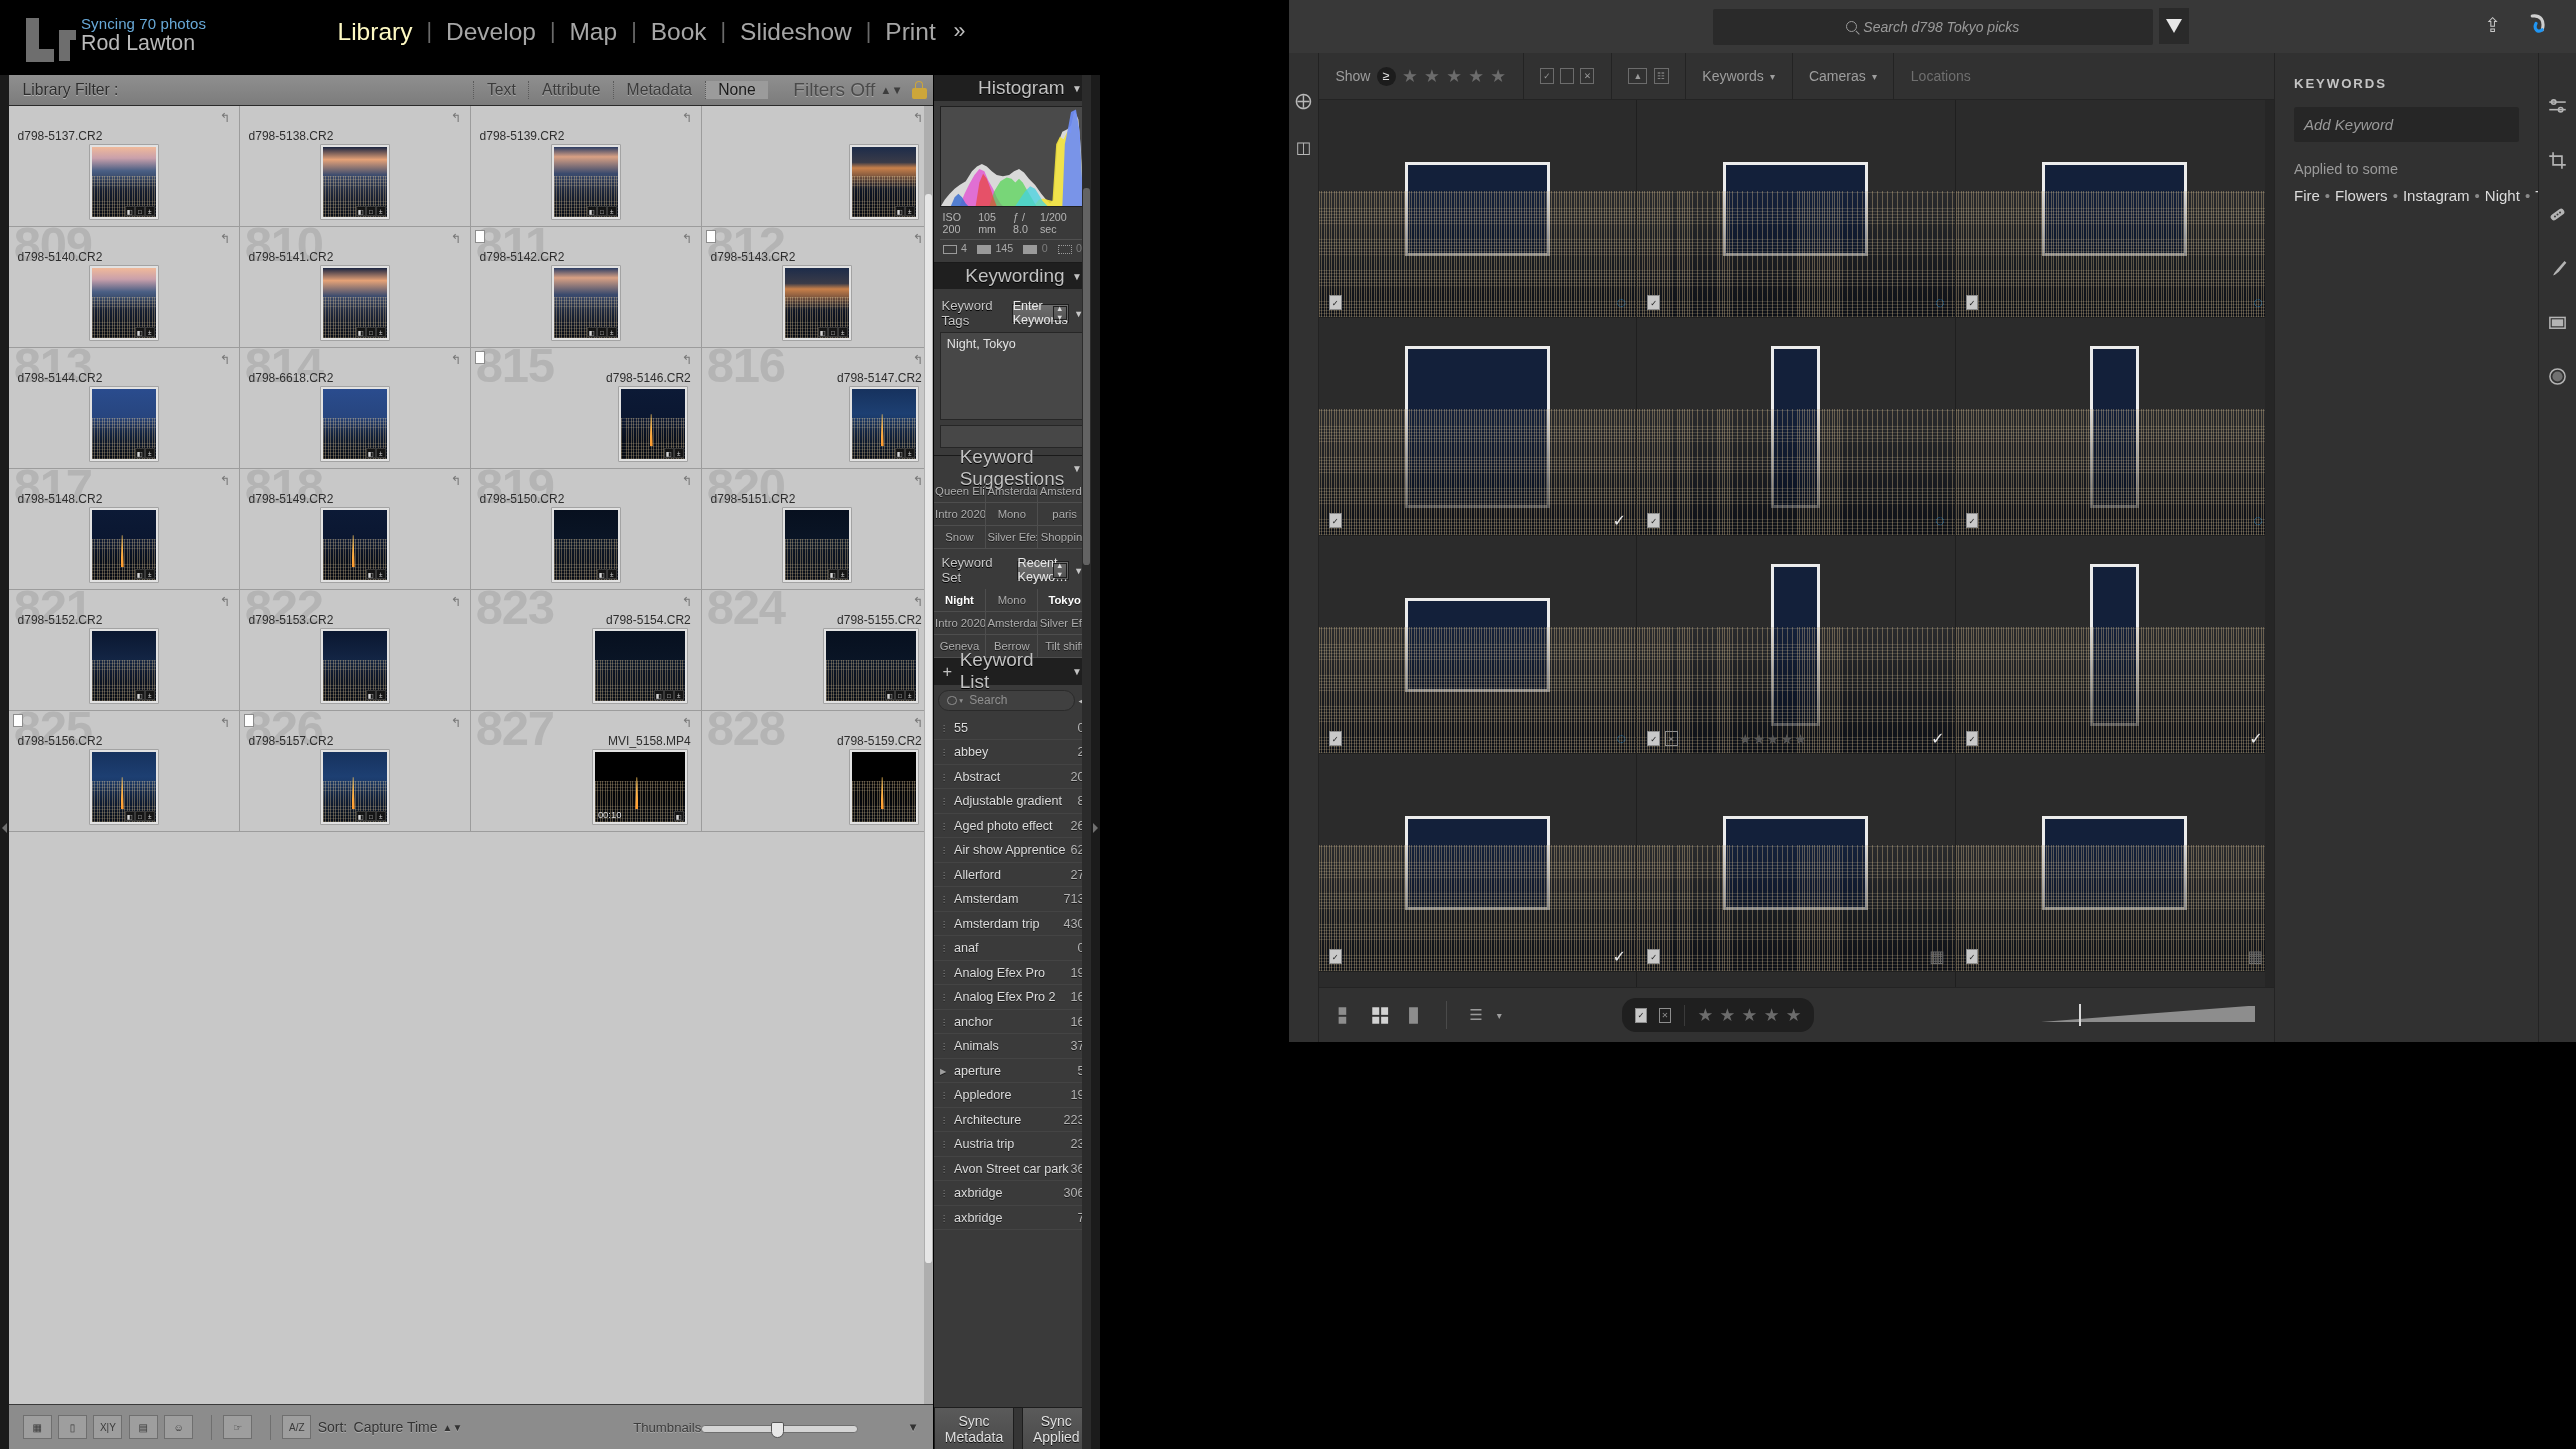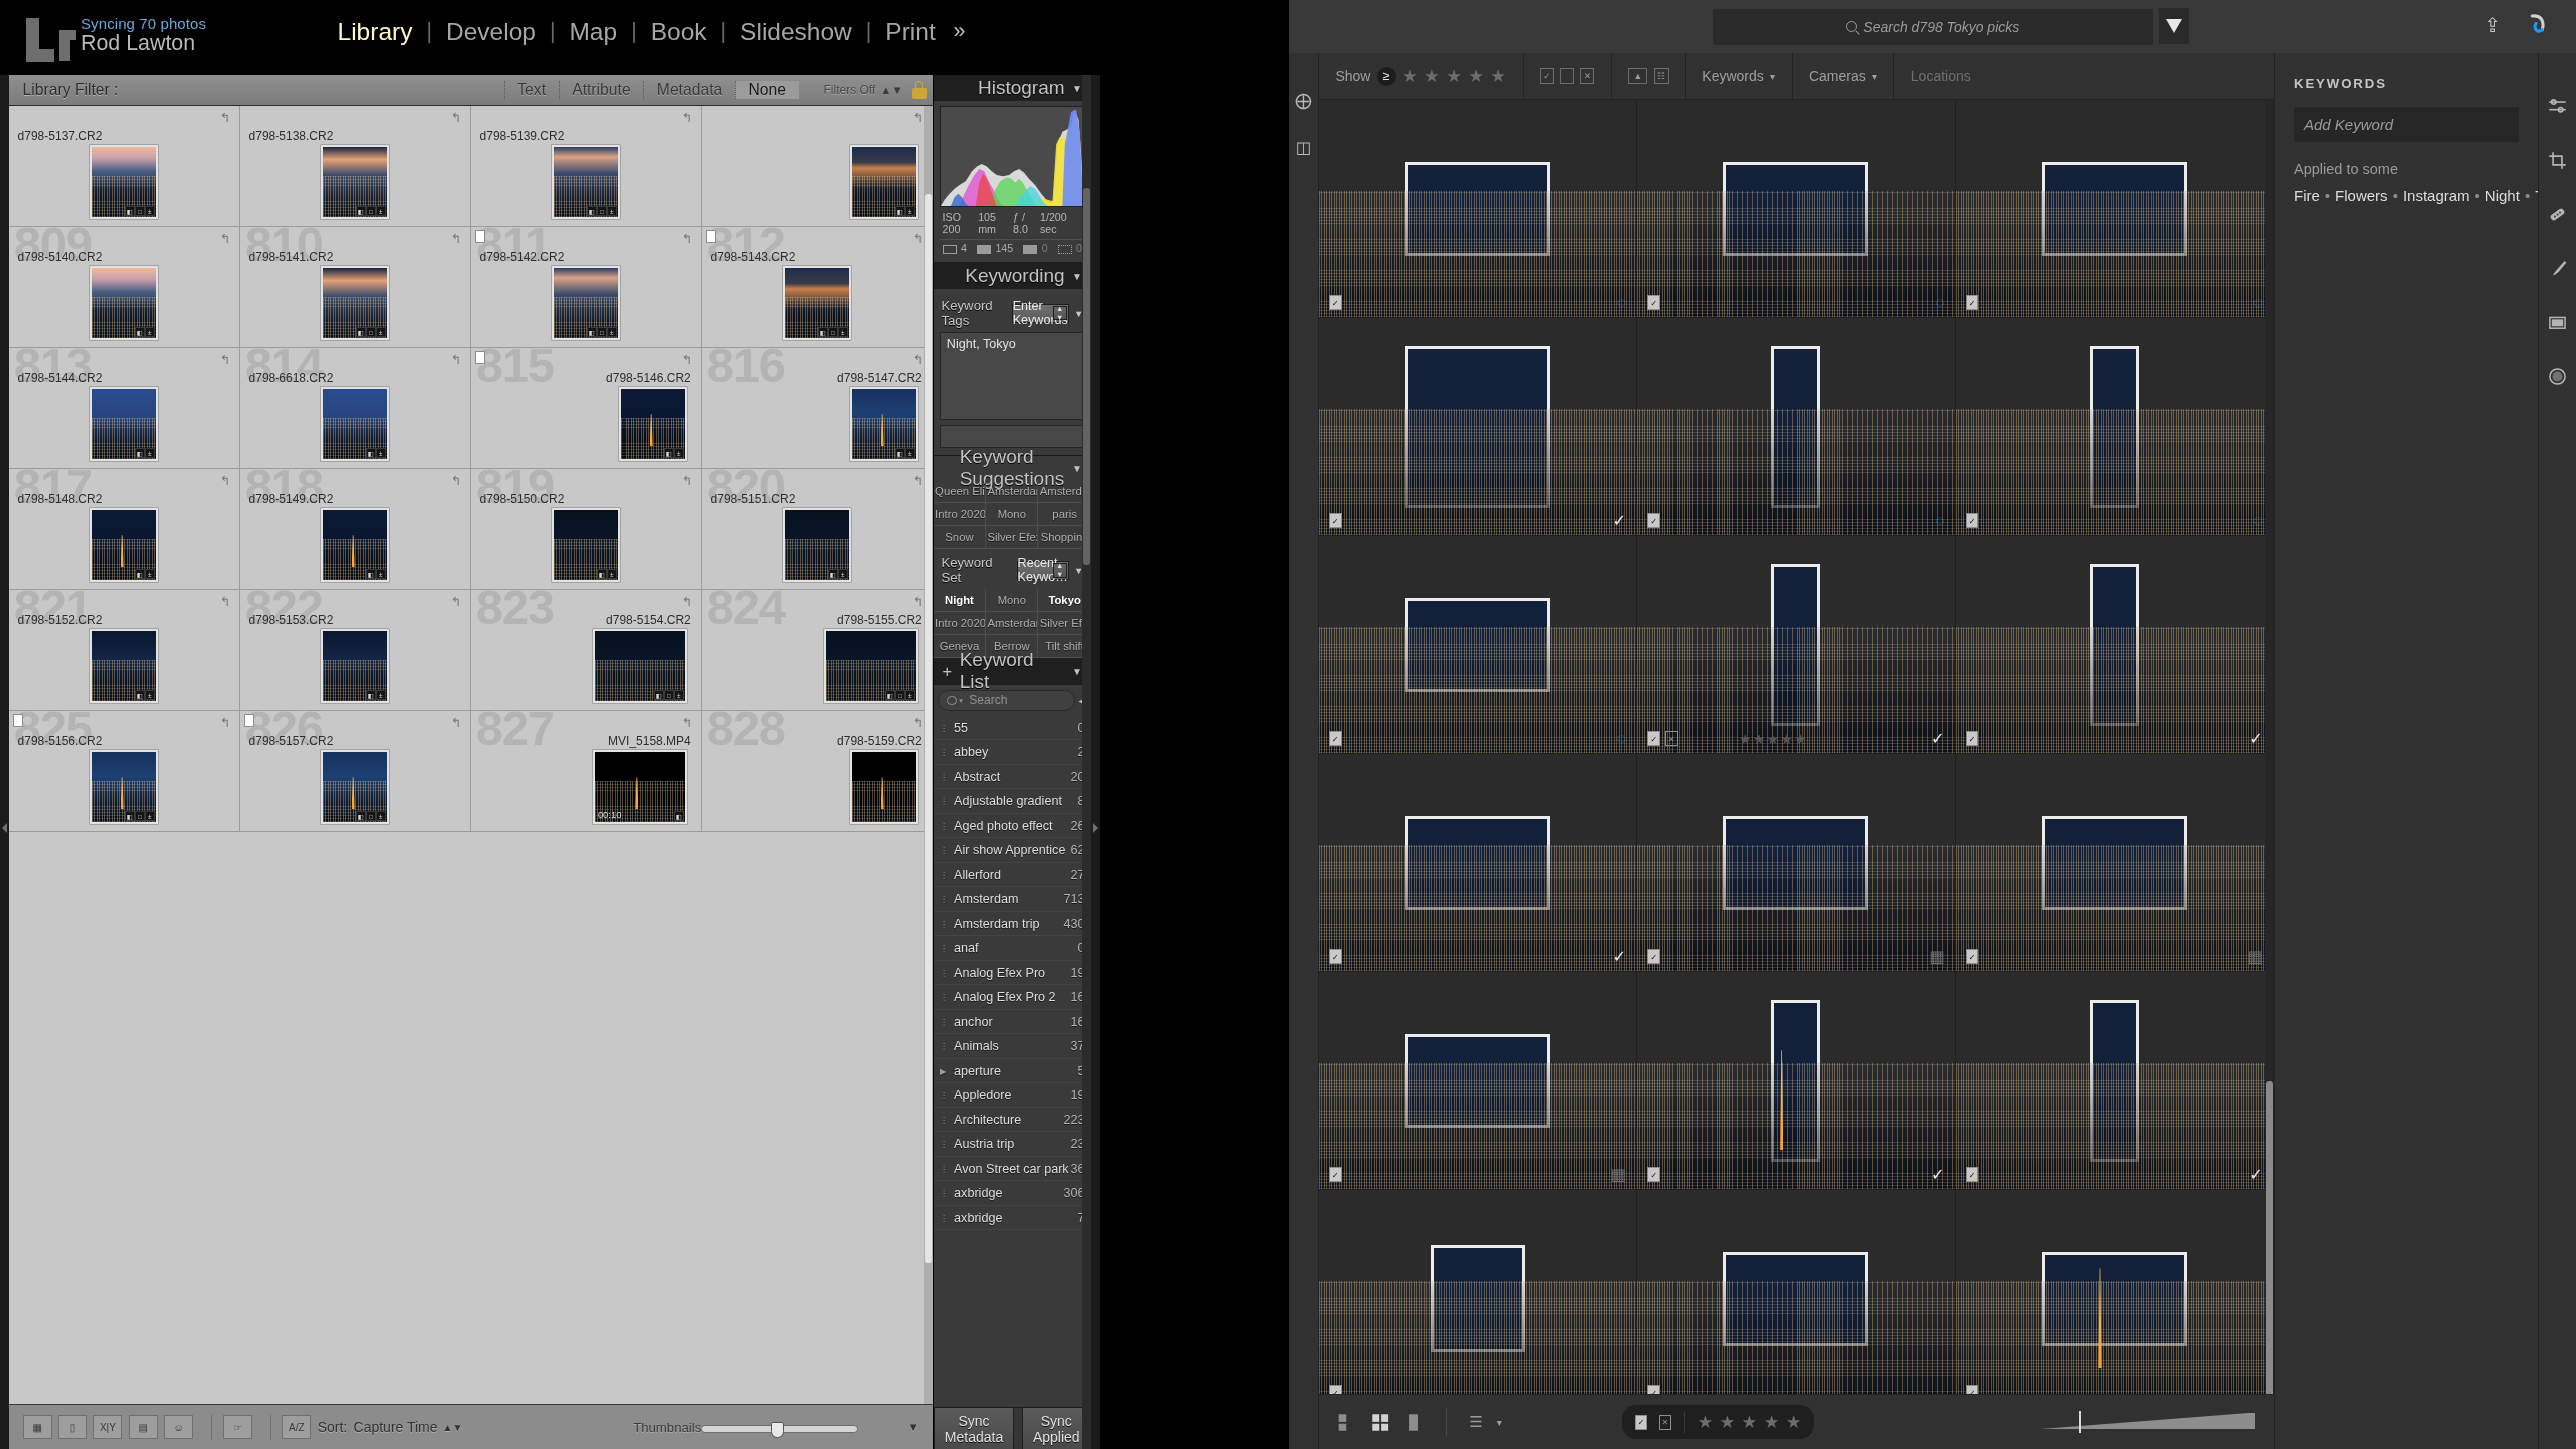--- a/index.html
+++ b/index.html
@@ -37,21 +37,21 @@
   
   .center-col { position:relative; width:924px; background:#1d1d1d; display:flex; flex-direction:column; }
 
   .filter-bar { height:31px; background:linear-gradient(#8f8f8f,#7c7c7c); border-bottom:0.6px solid #2a2a2a;
     display:flex; align-items:center; padding:0 6.3px; position:relative; }
   .filter-bar .fl-label { font-size:15.7px; color:#2d2d2d; text-shadow:0 0.6px 0 #b5b5b5; margin-left:7.5px; }
   .filter-bar .fl-items { margin-left:auto; display:flex; align-items:center; }
   .fl-item { font-size:15.7px; color:#3b3b3b; padding:0 12.6px; border-left:1.3px dotted #5a5a5a;
     text-shadow:0 0.6px 0 #aaa; }
   .fl-item.sel { background:#9b9b9b; color:#1a1a1a; }
-  .fl-off { font-size:12px; color:#4a4a4a; margin:0 5px 0 25px; text-shadow:0 0.6px 0 #aaa; }
+  .fl-off { font-size:19px; color:#4a4a4a; margin:0 5px 0 25px; text-shadow:0 0.6px 0 #aaa; }
   .fl-spin { font-size:11.3px; color:#3d3d3d; }
   .lock { width:15px;height:17.6px; margin-left:8.8px; position:relative; }
   .lock .body { position:absolute; bottom:0; width:15px;height:10.7px; background:#cda63a; border-radius:1.9px; }
   .lock .sh { position:absolute; top:0; left:3.1px; width:8.8px;height:8.8px; border:1.9px solid #cda63a;
     border-bottom:none; border-radius:4.4px 4.4px 0 0; }
 
   .grid-wrap { position:relative; flex:1; background:#c8c8c8; overflow:hidden; }
   .grid { display:grid; grid-template-columns:repeat(4,1fr); }
   .cell { position:relative; height:121px; background:#c8c8c8; border-right:1.3px solid #9c9c9c;
     border-bottom:1.3px solid #9c9c9c; overflow:hidden; }
@@ -166,21 +166,21 @@
   .sync-btn { padding:4.4px 10px; background:linear-gradient(#5a5a5a,#4a4a4a); border:0.6px solid #1d1d1d;
     font-size:14px; color:#e0e0e0; text-shadow:0 0.6px 0.6px #111; }
   .vscroll { position:absolute; right:0; top:0; width:8.8px; height:100%; background:#2b2b2b; }
   .vscroll .th { position:absolute; right:1.3px; top:113px; width:6.3px; height:377px; background:#636363;
     border-radius:3.1px; }
   .edge-right { width:8.8px; background:#1b1b1b; position:relative; }
   .edge-right .arrow { position:absolute; right:1.9px; top:748px; width:0;height:0;
     border-top:5.7px solid transparent;border-bottom:5.7px solid transparent;border-left:5px solid #707070; }
 
   
-  .lrcc { position:relative; flex:1; height:1449px; background:#a21caf; display:flex; flex-direction:column; }
+  .lrcc { position:relative; flex:1; height:1042px; background:#a21caf; display:flex; flex-direction:column; }
   .cc-top { height:53px; background:#383838; display:flex; align-items:center; position:relative; }
   .cc-search { position:absolute; left:50%; transform:translateX(-50%); width:440px; height:36px;
     background:#2a2a2a; border-radius:1.9px; display:flex; align-items:center; justify-content:center;
     gap:6.3px; }
   .cc-search .mag { width:11.3px;height:11.3px;border:1.3px solid #9a9a9a;border-radius:50%; position:relative; }
   .cc-search .mag:after { content:''; position:absolute; right:-3.8px; bottom:-2.5px; width:5px;height:1.3px;
     background:#9a9a9a; transform:rotate(45deg); }
   .cc-search .ph { font-size:14px; color:#9a9a9a; font-style:italic; }
   .cc-funnel { position:absolute; left:calc(50% + 226px); top:8.2px; width:30px; height:36px; background:#2a2a2a;
     display:flex;align-items:center;justify-content:center; }

